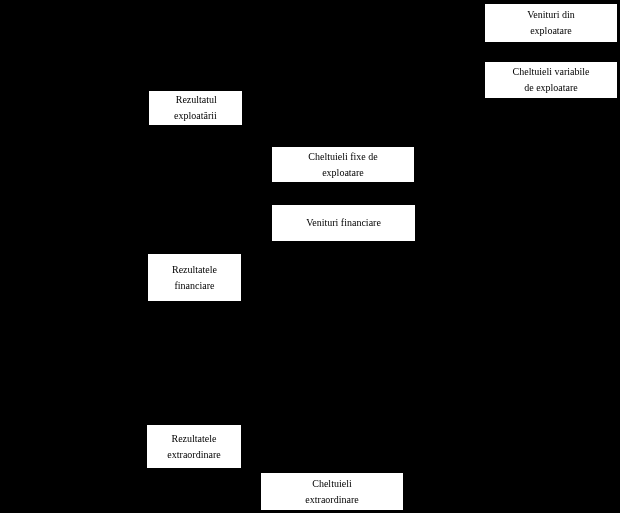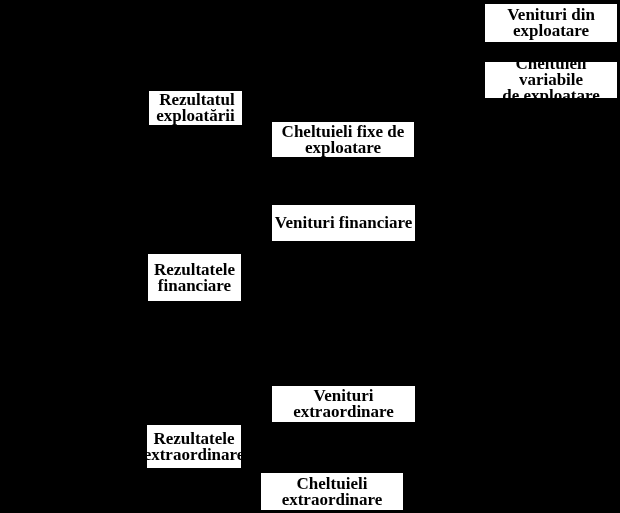--- a/index.html
+++ b/index.html
@@ -18,44 +18,42 @@
     width: 620px;
     height: 513px;
     background: #000000;
   }
   .node {
     position: absolute;
     box-sizing: border-box;
     background: #ffffff;
     border: 1px solid #000000;
     color: #000000;
-    font-size: 17px;
+    font-size: 10px;
     line-height: 16px;
     text-align: center;
     white-space: pre-line;
     display: flex;
     align-items: center;
     justify-content: center;
     padding: 1px 2px;
-    font-weight: bold;
   }
 </style>
 </head>
 <body>
 
 <div id="canvas">
   <div class="node" style="left: 484px; top: 3px; width: 134px; height: 40px;">Venituri din
 exploatare</div>
   <div class="node" style="left: 484px; top: 61px; width: 134px; height: 38px;">Cheltuieli variabile
 de exploatare</div>
   <div class="node" style="left: 148px; top: 90px; width: 95px; height: 36px; text-align: right;">Rezultatul
 exploatării</div>
-  <div class="node" style="left: 271px; top: 121px; width: 144px; height: 37px;">Cheltuieli fixe de
+  <div class="node" style="left: 271px; top: 146px; width: 144px; height: 37px;">Cheltuieli fixe de
 exploatare</div>
   <div class="node" style="left: 271px; top: 204px; width: 145px; height: 38px; text-align: right;">Venituri financiare</div>
   <div class="node" style="left: 147px; top: 253px; width: 95px; height: 49px;">Rezultatele
 financiare</div>
-  <div class="node" style="left: 271px; top: 385px; width: 145px; height: 38px;">Venituri extraordinare</div>
   <div class="node" style="left: 146px; top: 424px; width: 96px; height: 45px;">Rezultatele
 extraordinare</div>
   <div class="node" style="left: 260px; top: 472px; width: 144px; height: 39px;">Cheltuieli
 extraordinare</div>
 </div>
 
 </body></html>

